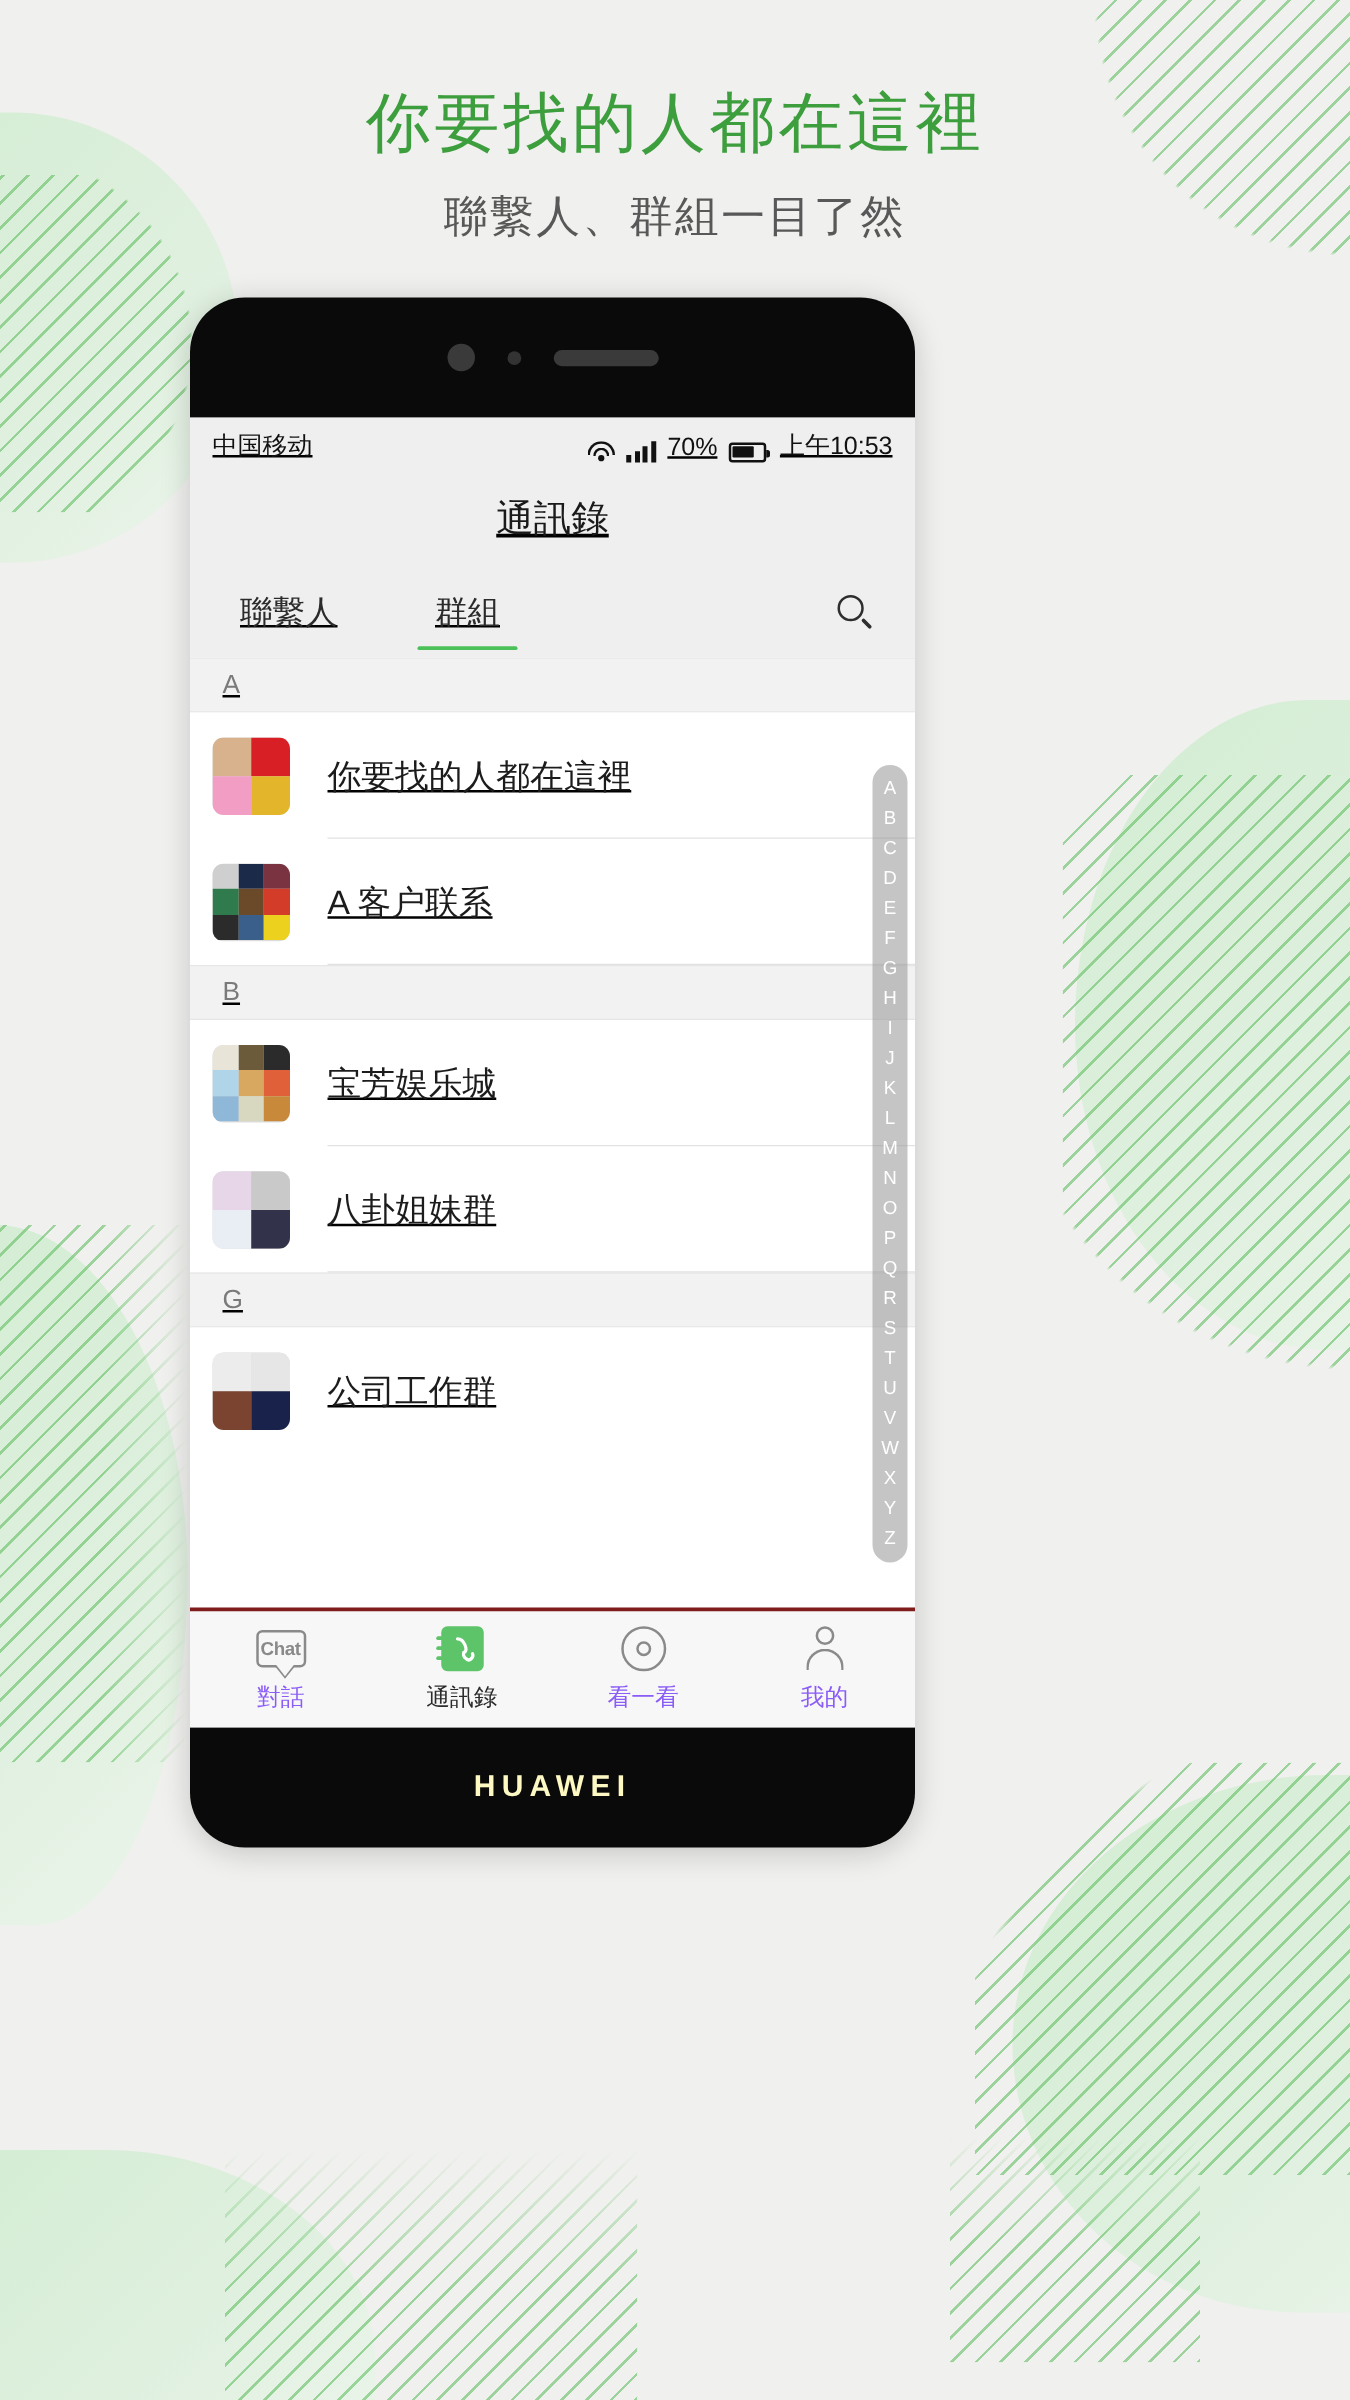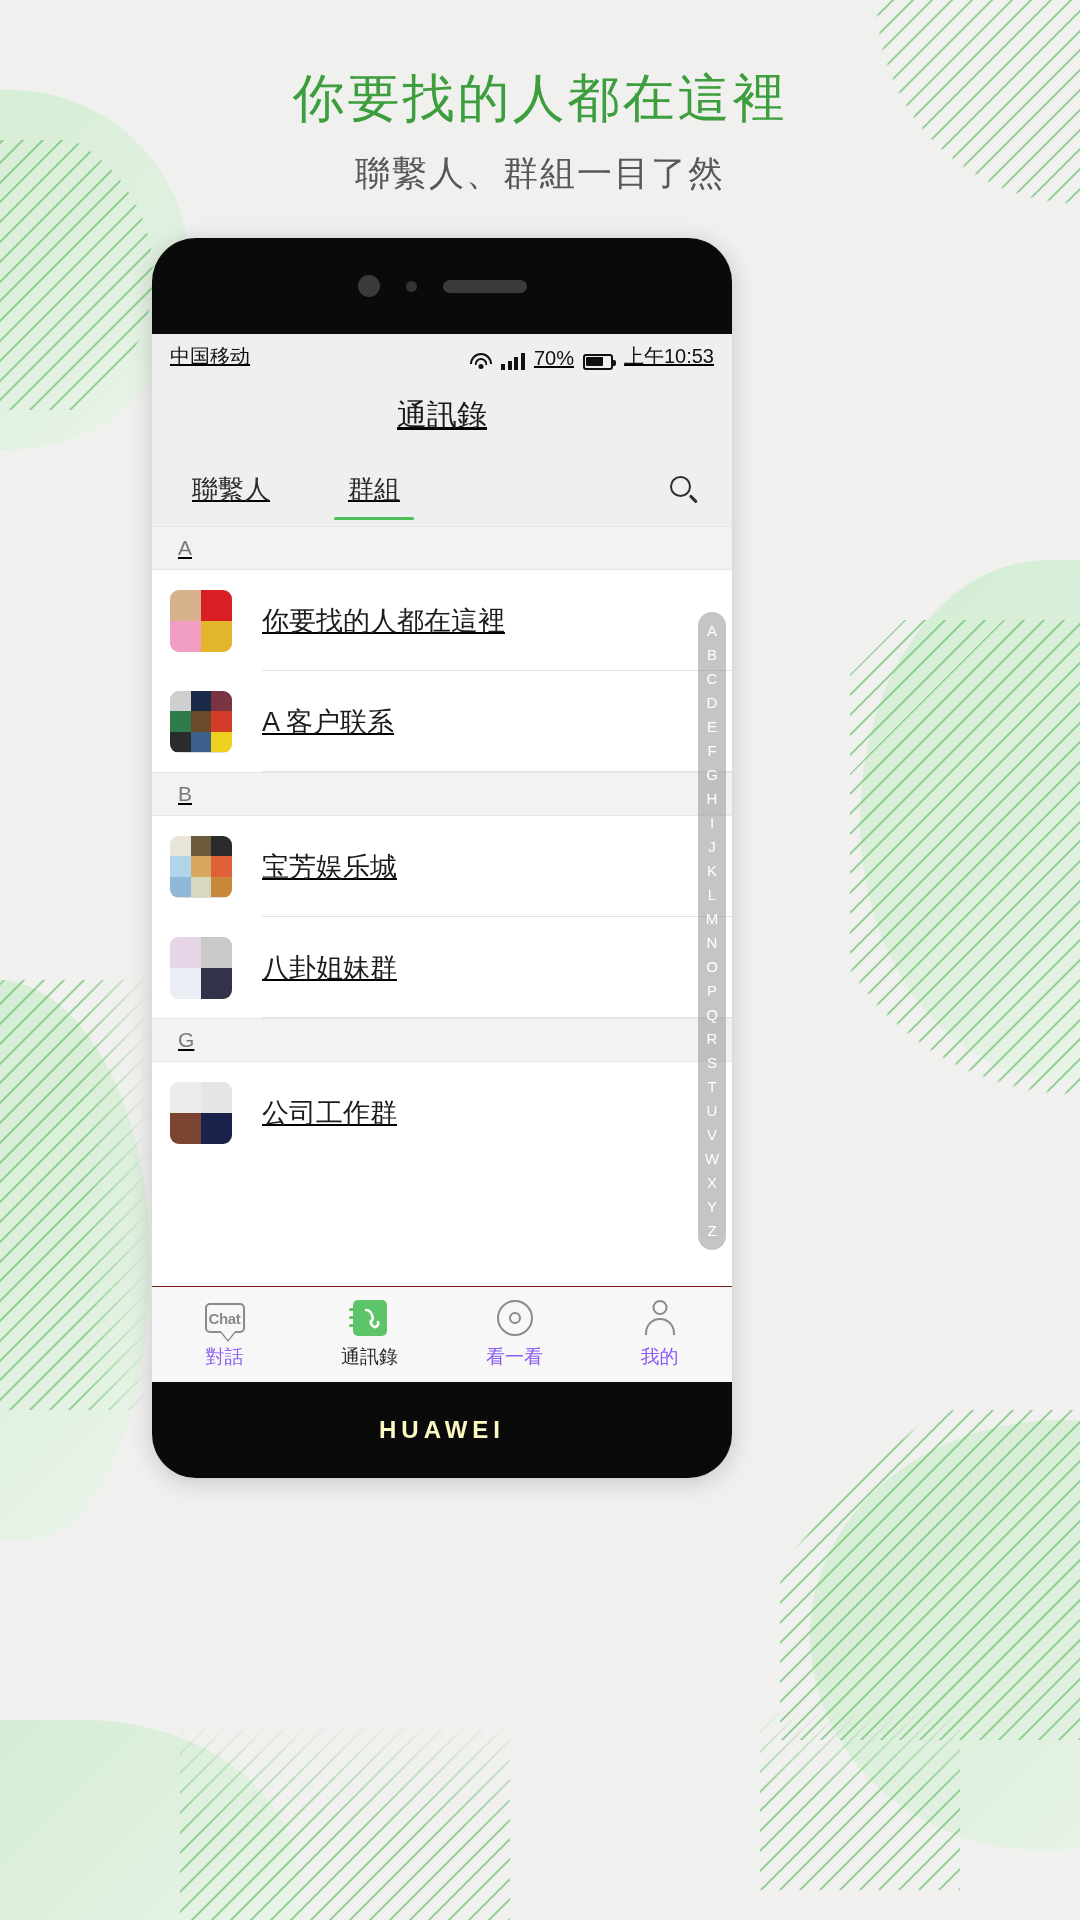--- a/index.html
+++ b/index.html
@@ -190,21 +190,21 @@
     position: absolute; right: 6px; top: 86px;
     width: 28px; background: rgba(150,150,150,.55);
     border-radius: 14px; padding: 7px 0;
     display: flex; flex-direction: column; align-items: center;
   }
   #alpha-index span { font-size: 15px; line-height: 24px; color: #fff; }
 
   
   #bottomnav {
     position: absolute; left: 0; right: 0; bottom: 0; height: 96px;
-    background: #f7f7f7; border-top: 1px solid #7f1d1d;
+    background: #f7f7f7; border-top: 3px solid #7f1d1d;
     display: flex;
   }
   .navitem { flex: 1; display: flex; flex-direction: column;
              align-items: center; justify-content: center; gap: 7px; }
   .navlabel { font-size: 19px; color: #8b5cf6; }
   .navitem.active .navlabel { color: #2b2b2b; }
   .nav-ico { height: 38px; display: flex; align-items: center; justify-content: center; }
 
   .chat-ico { width: 40px; height: 30px; border: 2px solid #8a8a8a;
               border-radius: 5px; position: relative;

